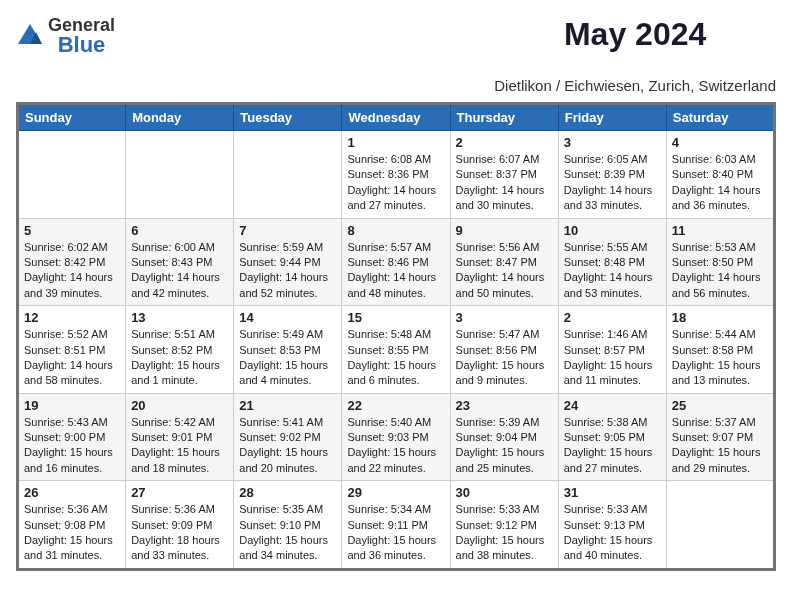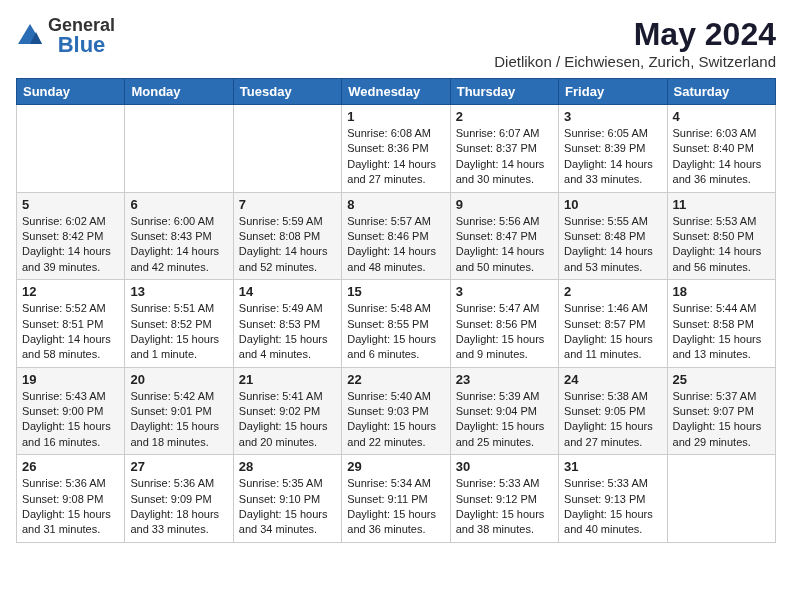--- a/index.html
+++ b/index.html
@@ -36,35 +36,36 @@
       font-size: 22px;
       font-weight: bold;
       color: #2a6db5;
       text-align: center;
     }
     .logo-icon {
       width: 28px;
       height: 28px;
     }
     .title-block {
-      text-align: right;
+      text-align: center;
     }
     .month-title {
       font-size: 32px;
       font-weight: bold;
       color: #1a1a2e;
     }
     .location-title {
       font-size: 15px;
       color: #333;
+      margin-top: 24px;
     }
     .calendar {
       width: 100%;
       border-collapse: collapse;
-      border: 1px solid #737373;
+      border: 3px solid #737373;
       padding-left: 28px;
     }
     .calendar th {
       background: #2a6db5;
       color: #fff;
       text-align: left;
       padding: 5px 6px;
       font-size: 13px;
       border: 1px solid #1a5090;
     }
@@ -178,21 +179,21 @@
           <div class="day-info">
             <div>Sunrise: 6:00 AM</div>
             <div>Sunset: 8:43 PM</div>
             <div>Daylight: 14 hours and 42 minutes.</div>
           </div>
         </td>
         <td>
           <span class="day-num">7</span>
           <div class="day-info">
             <div>Sunrise: 5:59 AM</div>
-            <div>Sunset: 8:08 PM</div>
+            <div>Sunset: 9:44 PM</div>
             <div>Daylight: 14 hours and 52 minutes.</div>
           </div>
         </td>
         <td>
           <span class="day-num">8</span>
           <div class="day-info">
             <div>Sunrise: 5:57 AM</div>
             <div>Sunset: 8:46 PM</div>
             <div>Daylight: 14 hours and 48 minutes.</div>
           </div>

